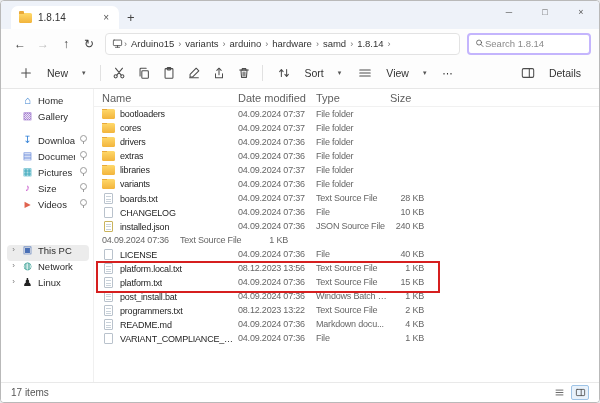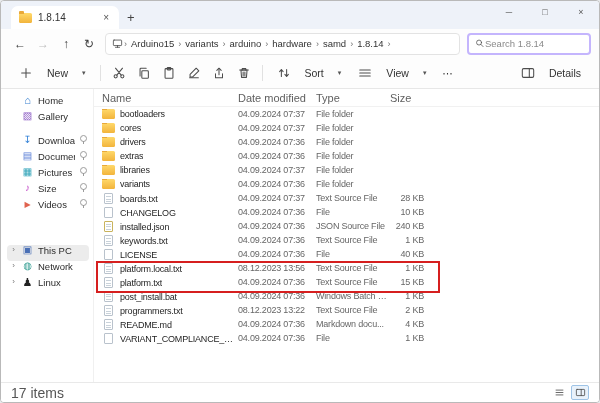--- a/index.html
+++ b/index.html
@@ -76,21 +76,21 @@
   .ntext{white-space:nowrap;overflow:hidden;text-overflow:ellipsis}
   .ficon{flex:0 0 auto;display:inline-block}
   .folder-icon{position:relative;width:13px;height:10px;background:linear-gradient(180deg,#ffd96b,#f2b43c);border-radius:1.5px}
   .folder-icon::before{content:"";position:absolute;top:-2px;left:0;width:5px;height:3px;background:#e9a93a;border-radius:1px 1px 0 0}
   .file-icon,.text-file-icon,.json-file-icon,.batch-file-icon,.markdown-file-icon{position:relative;width:9px;height:11px;background:#fff;border:1px solid #b9c2cc;border-radius:1px;margin:0 2px}
   .text-file-icon::before,.json-file-icon::before,.batch-file-icon::before,.markdown-file-icon::before{content:"";position:absolute;left:1px;right:1px;top:2px;height:6px;background:repeating-linear-gradient(#c9d2da 0 1px,transparent 1px 2.5px)}
   .json-file-icon{border-color:#c9b35c}
   .red-box{position:absolute;left:2px;width:344px;border:2px solid #d61f1f;pointer-events:none}
 
   
-  .statusbar{height:20px;border-top:1px solid #e9e9e9;display:flex;align-items:center;padding:8px 10px;font-size:14px;color:#555;flex:0 0 auto;background:#fff}
+  .statusbar{height:20px;border-top:1px solid #e9e9e9;display:flex;align-items:center;padding:8px 10px;font-size:10px;color:#555;flex:0 0 auto;background:#fff}
   .viewtoggles{margin-left:auto;display:flex;gap:3px}
   .vt{width:18px;height:15px;display:flex;align-items:center;justify-content:center;border-radius:2px}
   .vt.active{border:1px solid #9ec3e6;background:#e9f2fb}
 </style>
 </head>
 <body>
 
 <div class="window">
 
   <div class="tabstrip">
@@ -349,24 +349,20 @@
           <div class="row">
             <span class="cell c-name">
               <span class="ficon json-file-icon"></span>
               <span class="ntext">installed.json</span>
             </span>
             <span class="cell c-date">04.09.2024 07:36</span>
             <span class="cell c-type">JSON Source File</span>
             <span class="cell c-size">240 KB</span>
           </div>
           <div class="row">
-            <span class="cell c-name">
-              <span class="ficon text-file-icon"></span>
-              <span class="ntext">keywords.txt</span>
-            </span>
             <span class="cell c-date">04.09.2024 07:36</span>
             <span class="cell c-type">Text Source File</span>
             <span class="cell c-size">1 KB</span>
           </div>
           <div class="row">
             <span class="cell c-name">
               <span class="ficon file-icon"></span>
               <span class="ntext">LICENSE</span>
             </span>
             <span class="cell c-date">04.09.2024 07:36</span>

